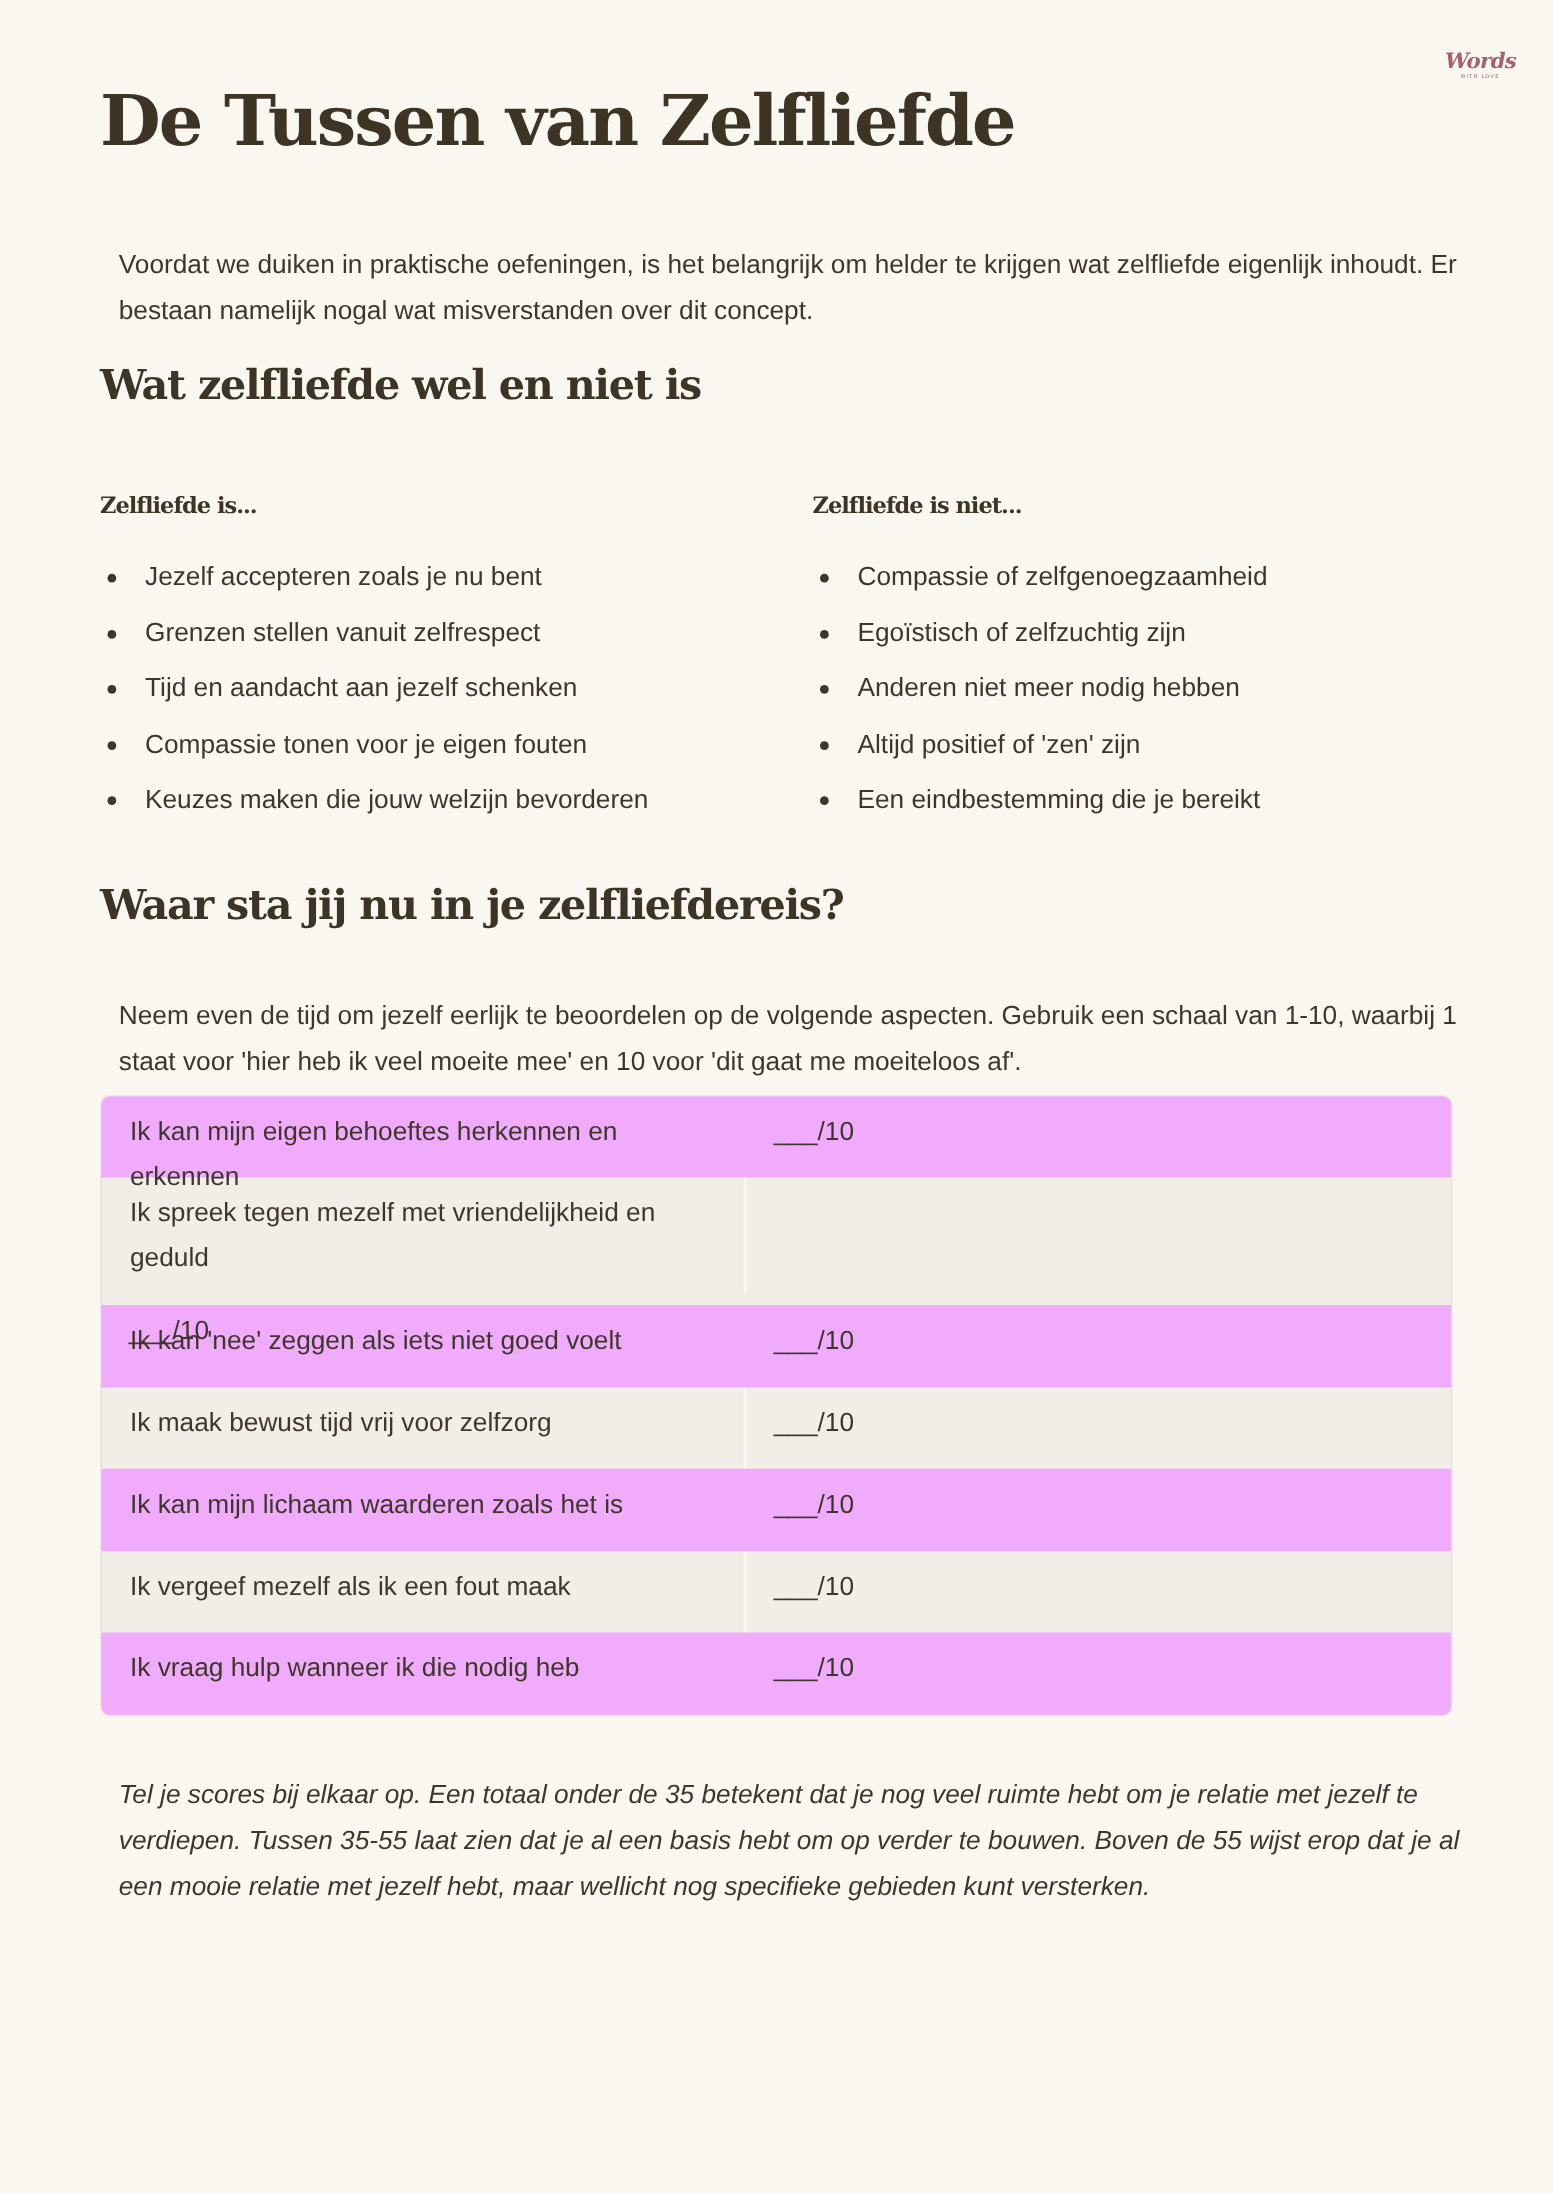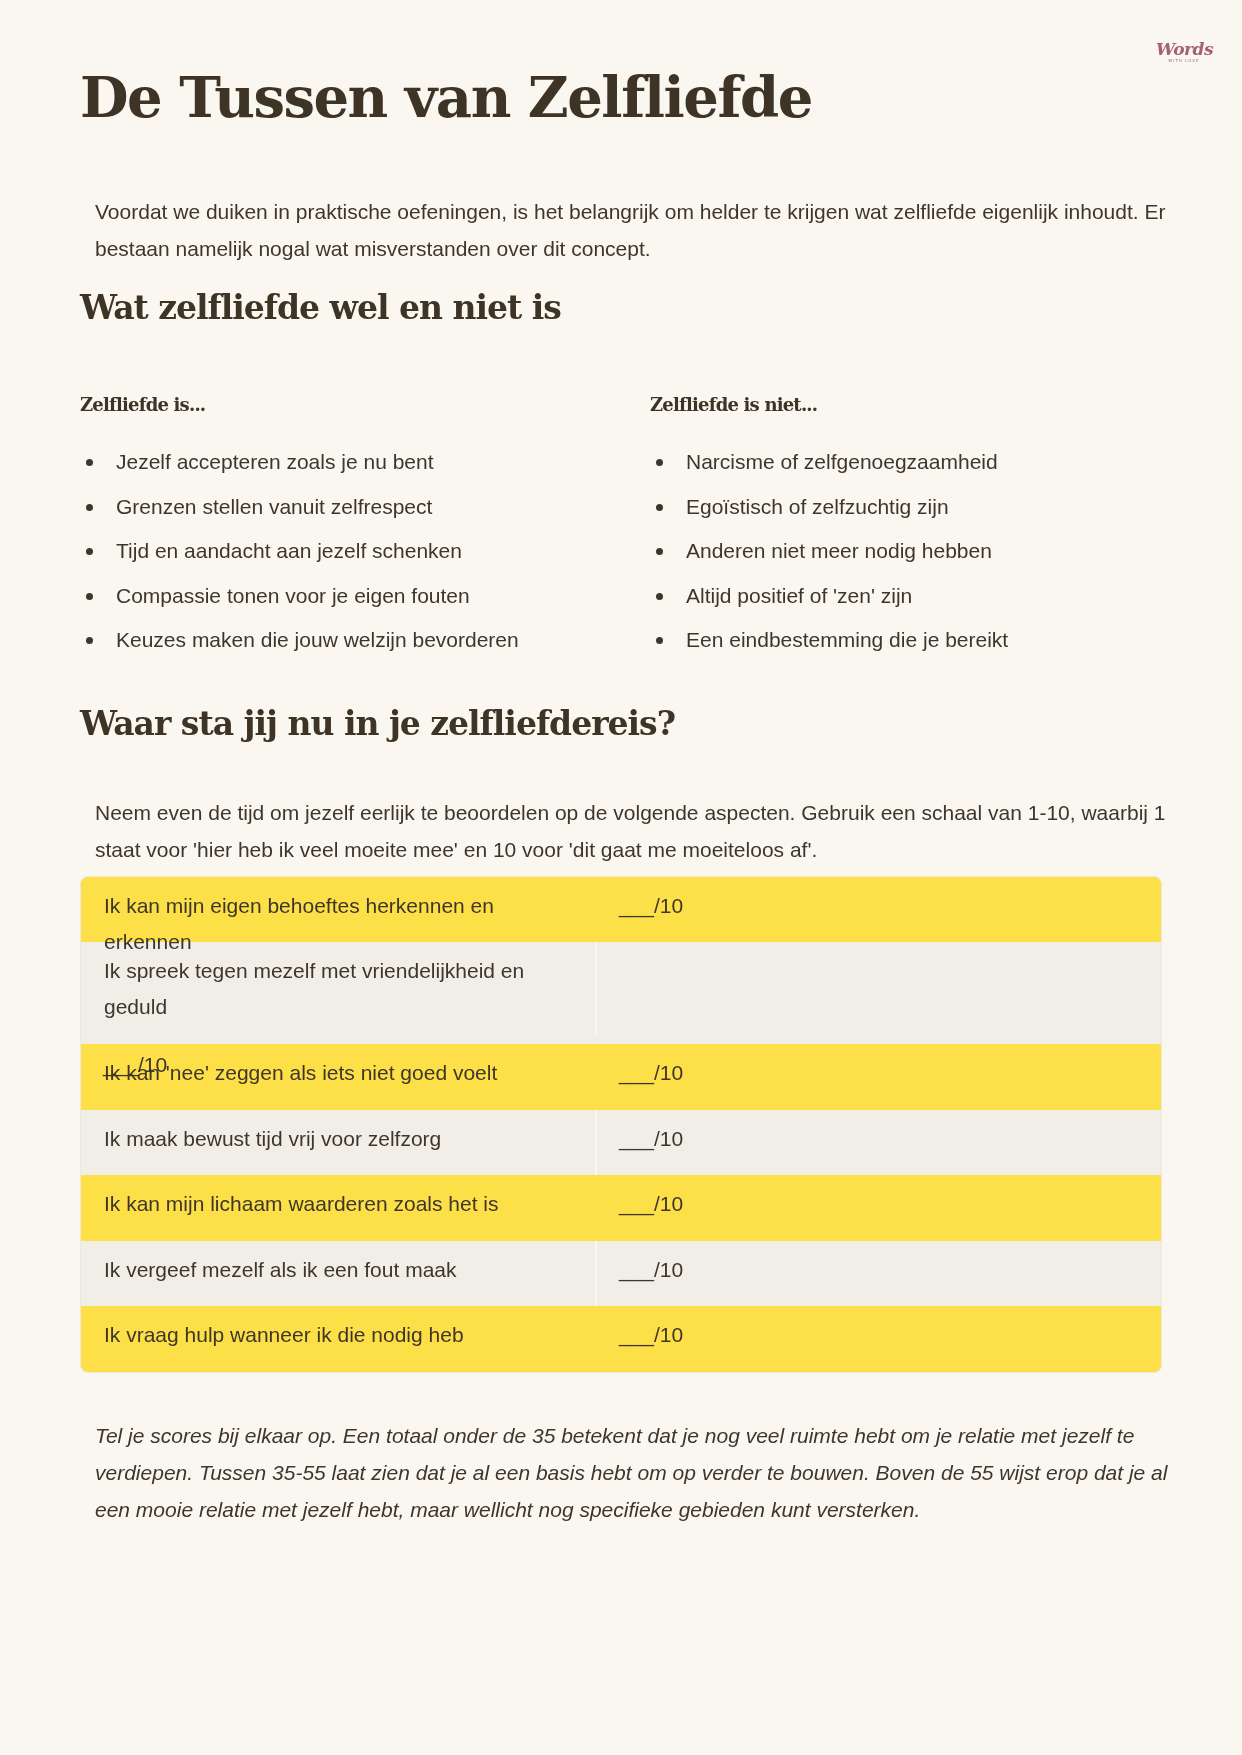--- a/index.html
+++ b/index.html
@@ -125,21 +125,21 @@
       width: 1082px;
     }
     .table {
       position: absolute;
       top: 876px;
       left: 0;
       width: 1080px;
       border: 1px solid #ece7df;
       border-radius: 8px;
       overflow: hidden;
-      background: #fde047;
+      background: #f0abfc;
     }
     .row {
       display: flex;
       font-size: 21px;
       line-height: 36px;
       color: #3f362b;
     }
     .row:nth-child(even) {
       background: #f1eee8;
     }
@@ -197,21 +197,21 @@
       <li><span class="bullet"></span><span>Grenzen stellen vanuit zelfrespect</span></li>
       <li><span class="bullet"></span><span>Tijd en aandacht aan jezelf schenken</span></li>
       <li><span class="bullet"></span><span>Compassie tonen voor je eigen fouten</span></li>
       <li><span class="bullet"></span><span>Keuzes maken die jouw welzijn bevorderen</span></li>
     </ul>
   </div>
 
   <div class="col col-right">
     <h3>Zelfliefde is niet...</h3>
     <ul>
-      <li><span class="bullet"></span><span>Narcisme of zelfgenoegzaamheid</span></li>
+      <li><span class="bullet"></span><span>Compassie of zelfgenoegzaamheid</span></li>
       <li><span class="bullet"></span><span>Egoïstisch of zelfzuchtig zijn</span></li>
       <li><span class="bullet"></span><span>Anderen niet meer nodig hebben</span></li>
       <li><span class="bullet"></span><span>Altijd positief of 'zen' zijn</span></li>
       <li><span class="bullet"></span><span>Een eindbestemming die je bereikt</span></li>
     </ul>
   </div>
 
   <h2 class="h2-where">Waar sta jij nu in je zelfliefdereis?</h2>
 
   <p class="text scale-intro">Neem even de tijd om jezelf eerlijk te beoordelen op de volgende aspecten. Gebruik een schaal van 1-10, waarbij 1 staat voor 'hier heb ik veel moeite mee' en 10 voor 'dit gaat me moeiteloos af'.</p>

